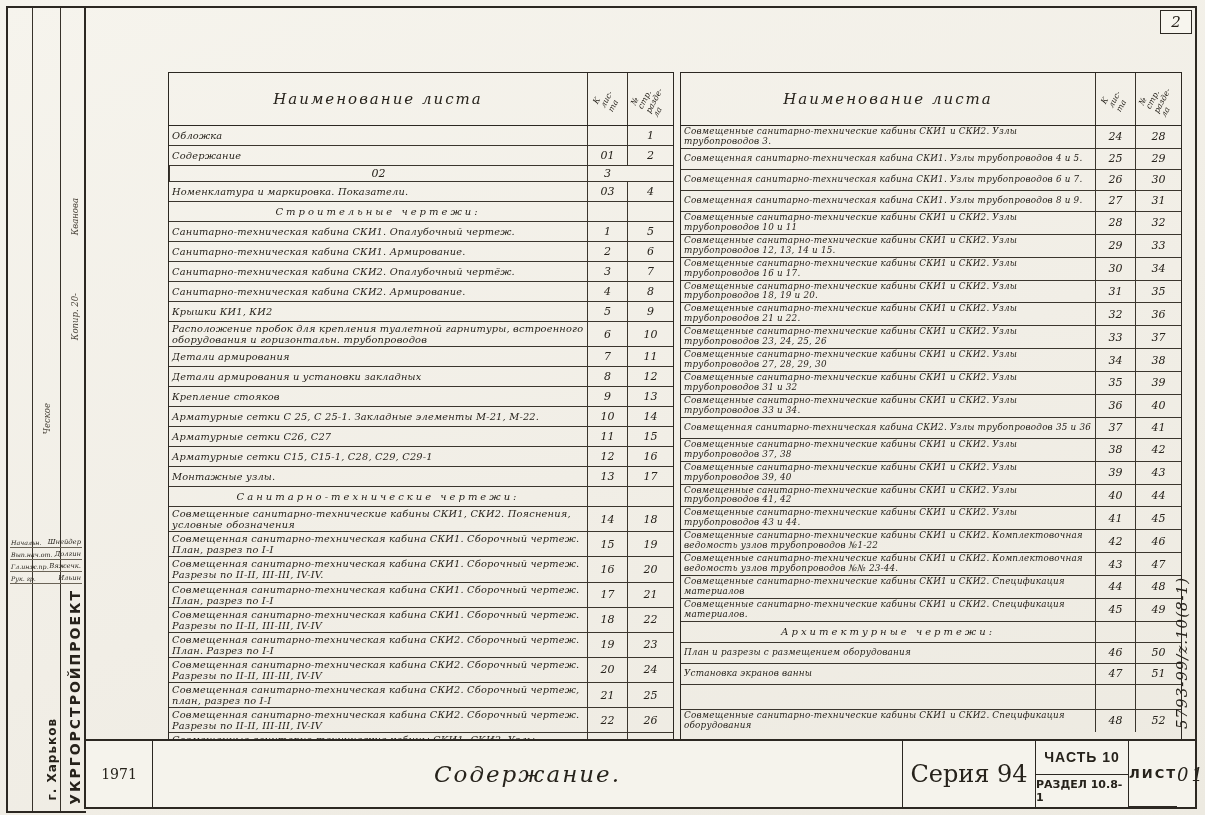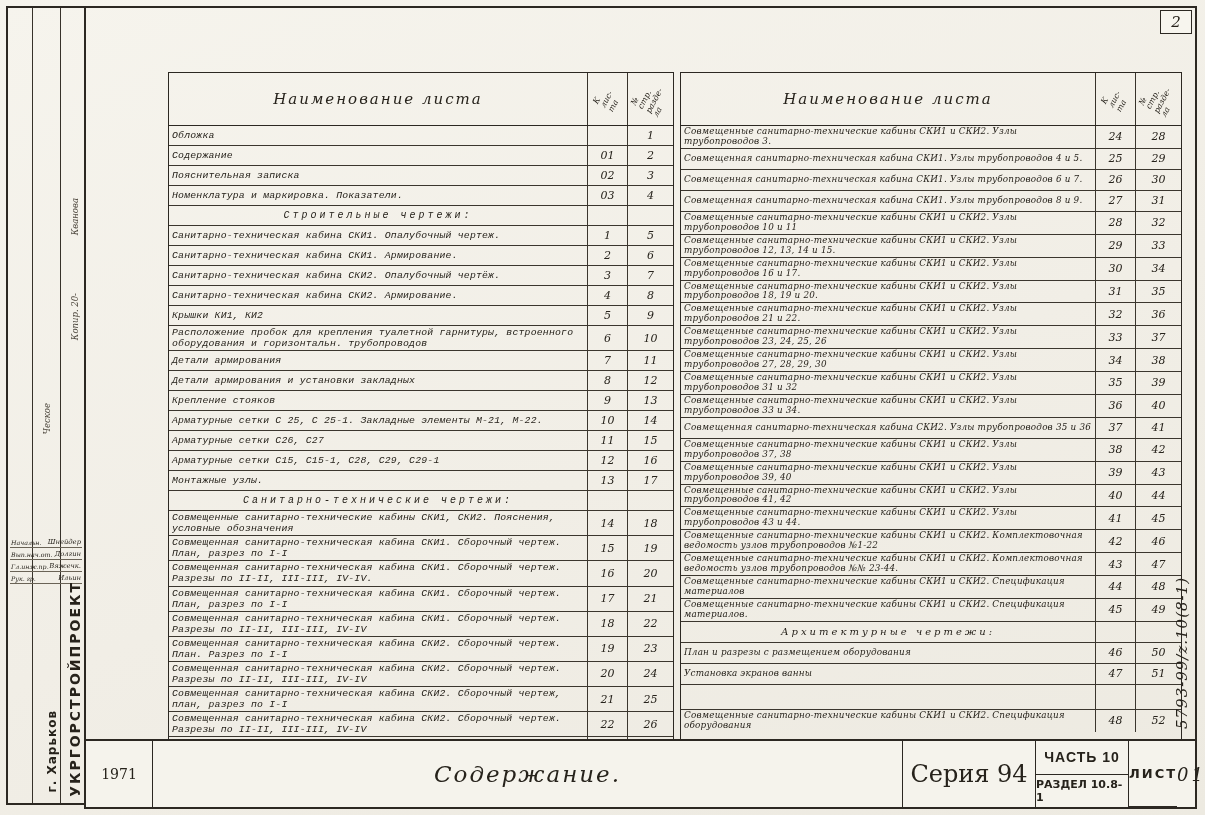--- a/index.html
+++ b/index.html
@@ -6,21 +6,21 @@
   body{
     width:1205px;height:815px;overflow:hidden;position:relative;
     background:#f2efe8;
     font-family:"DejaVu Serif", serif;
     color:#26221b;
   }
   .sheet{position:absolute;inset:0;background:linear-gradient(160deg,#f6f4ed 0%,#f1eee6 55%,#edeae1 100%);}
   
   .frame{position:absolute;left:84px;top:6px;right:8px;bottom:6px;border:2px solid #2c2822;}
   
-  .stamp{position:absolute;left:6px;top:6px;bottom:10px;width:78px;border:2px solid #2c2822;border-right:none;}
+  .stamp{position:absolute;left:6px;top:6px;bottom:2px;width:78px;border:2px solid #2c2822;border-right:none;}
   .stamp .vline{position:absolute;top:0;bottom:0;border-left:1.2px solid #37322a;}
   .v-rot{writing-mode:vertical-rl;transform:rotate(180deg);white-space:nowrap;}
   .org{position:absolute;right:3px;bottom:6px;font-family:"DejaVu Sans",sans-serif;font-weight:bold;font-size:14px;letter-spacing:2px;}
   .city{position:absolute;right:27px;bottom:10px;font-family:"DejaVu Sans",sans-serif;font-weight:bold;font-size:12px;letter-spacing:1px;}
   .note{position:absolute;font-style:italic;font-size:8.5px;color:#4a443a;}
   .note1{right:6px;top:190px;}
   .note2{right:6px;top:285px;}
   .note3{left:34px;top:395px;}
   .signers{position:absolute;left:2px;top:528px;width:72px;}
   .signer{display:flex;justify-content:space-between;align-items:flex-end;border-bottom:0.7px solid #6a6356;padding:2px 1px 1px 1px;}
@@ -37,21 +37,21 @@
   .thead{display:grid;grid-template-columns:1fr 40px 46px;border-bottom:1.8px solid #2c2822;height:52px;}
   .h-name{display:flex;align-items:center;justify-content:center;font-style:italic;font-size:15px;letter-spacing:2px;}
   .h-num{border-left:1.2px solid #37322a;position:relative;overflow:hidden;}
   .h-num span{position:absolute;left:50%;top:50%;transform:translate(-50%,-50%) rotate(-62deg);
     font-size:8px;font-style:italic;line-height:1.05;white-space:pre-line;text-align:left;}
   .tbody{display:flex;flex-direction:column;}
   .trow{display:grid;grid-template-columns:1fr 40px 46px;border-bottom:1px solid #3b362e;}
   .trow:last-child{border-bottom:none;}
   .c{padding:1px 3px;display:flex;align-items:center;}
   .c.name{font-style:italic;line-height:1.13;letter-spacing:0.2px;}
-  .t-left .c.name{font-size:9.8px;min-height:17px;font-family:Liberation Mono, monospace;}
+  .t-left .c.name{font-size:9.8px;min-height:17px;}
   .t-right .c.name{font-size:8.8px;min-height:18px;}
   .c.num{border-left:1px solid #3b362e;justify-content:center;font-style:italic;font-size:11px;}
   .row-section .c.name{justify-content:center;letter-spacing:3px;font-size:10px;text-align:center;}
   .row-blank{min-height:24px;}
   .foot-note{margin-top:3px;padding-left:34px;font-style:italic;font-size:11.5px;text-decoration:underline;text-underline-offset:3px;}
   
   .docnum{position:absolute;right:14px;bottom:86px;writing-mode:vertical-rl;transform:rotate(180deg);
     font-style:italic;font-size:15px;letter-spacing:1px;}
   
   .titleblock{position:absolute;left:84px;right:8px;bottom:6px;height:66px;border:2px solid #2c2822;
@@ -132,21 +132,20 @@
               <div class="c num">1</div>
             </div>
 
             <div class="trow row-entry">
               <div class="c name">Содержание</div>
               <div class="c num">01</div>
               <div class="c num">2</div>
             </div>
 
             <div class="trow row-entry">
-              <div class="c name">Пояснительная записка</div>
               <div class="c num">02</div>
               <div class="c num">3</div>
             </div>
 
             <div class="trow row-entry">
               <div class="c name">Номенклатура и маркировка. Показатели.</div>
               <div class="c num">03</div>
               <div class="c num">4</div>
             </div>
 

